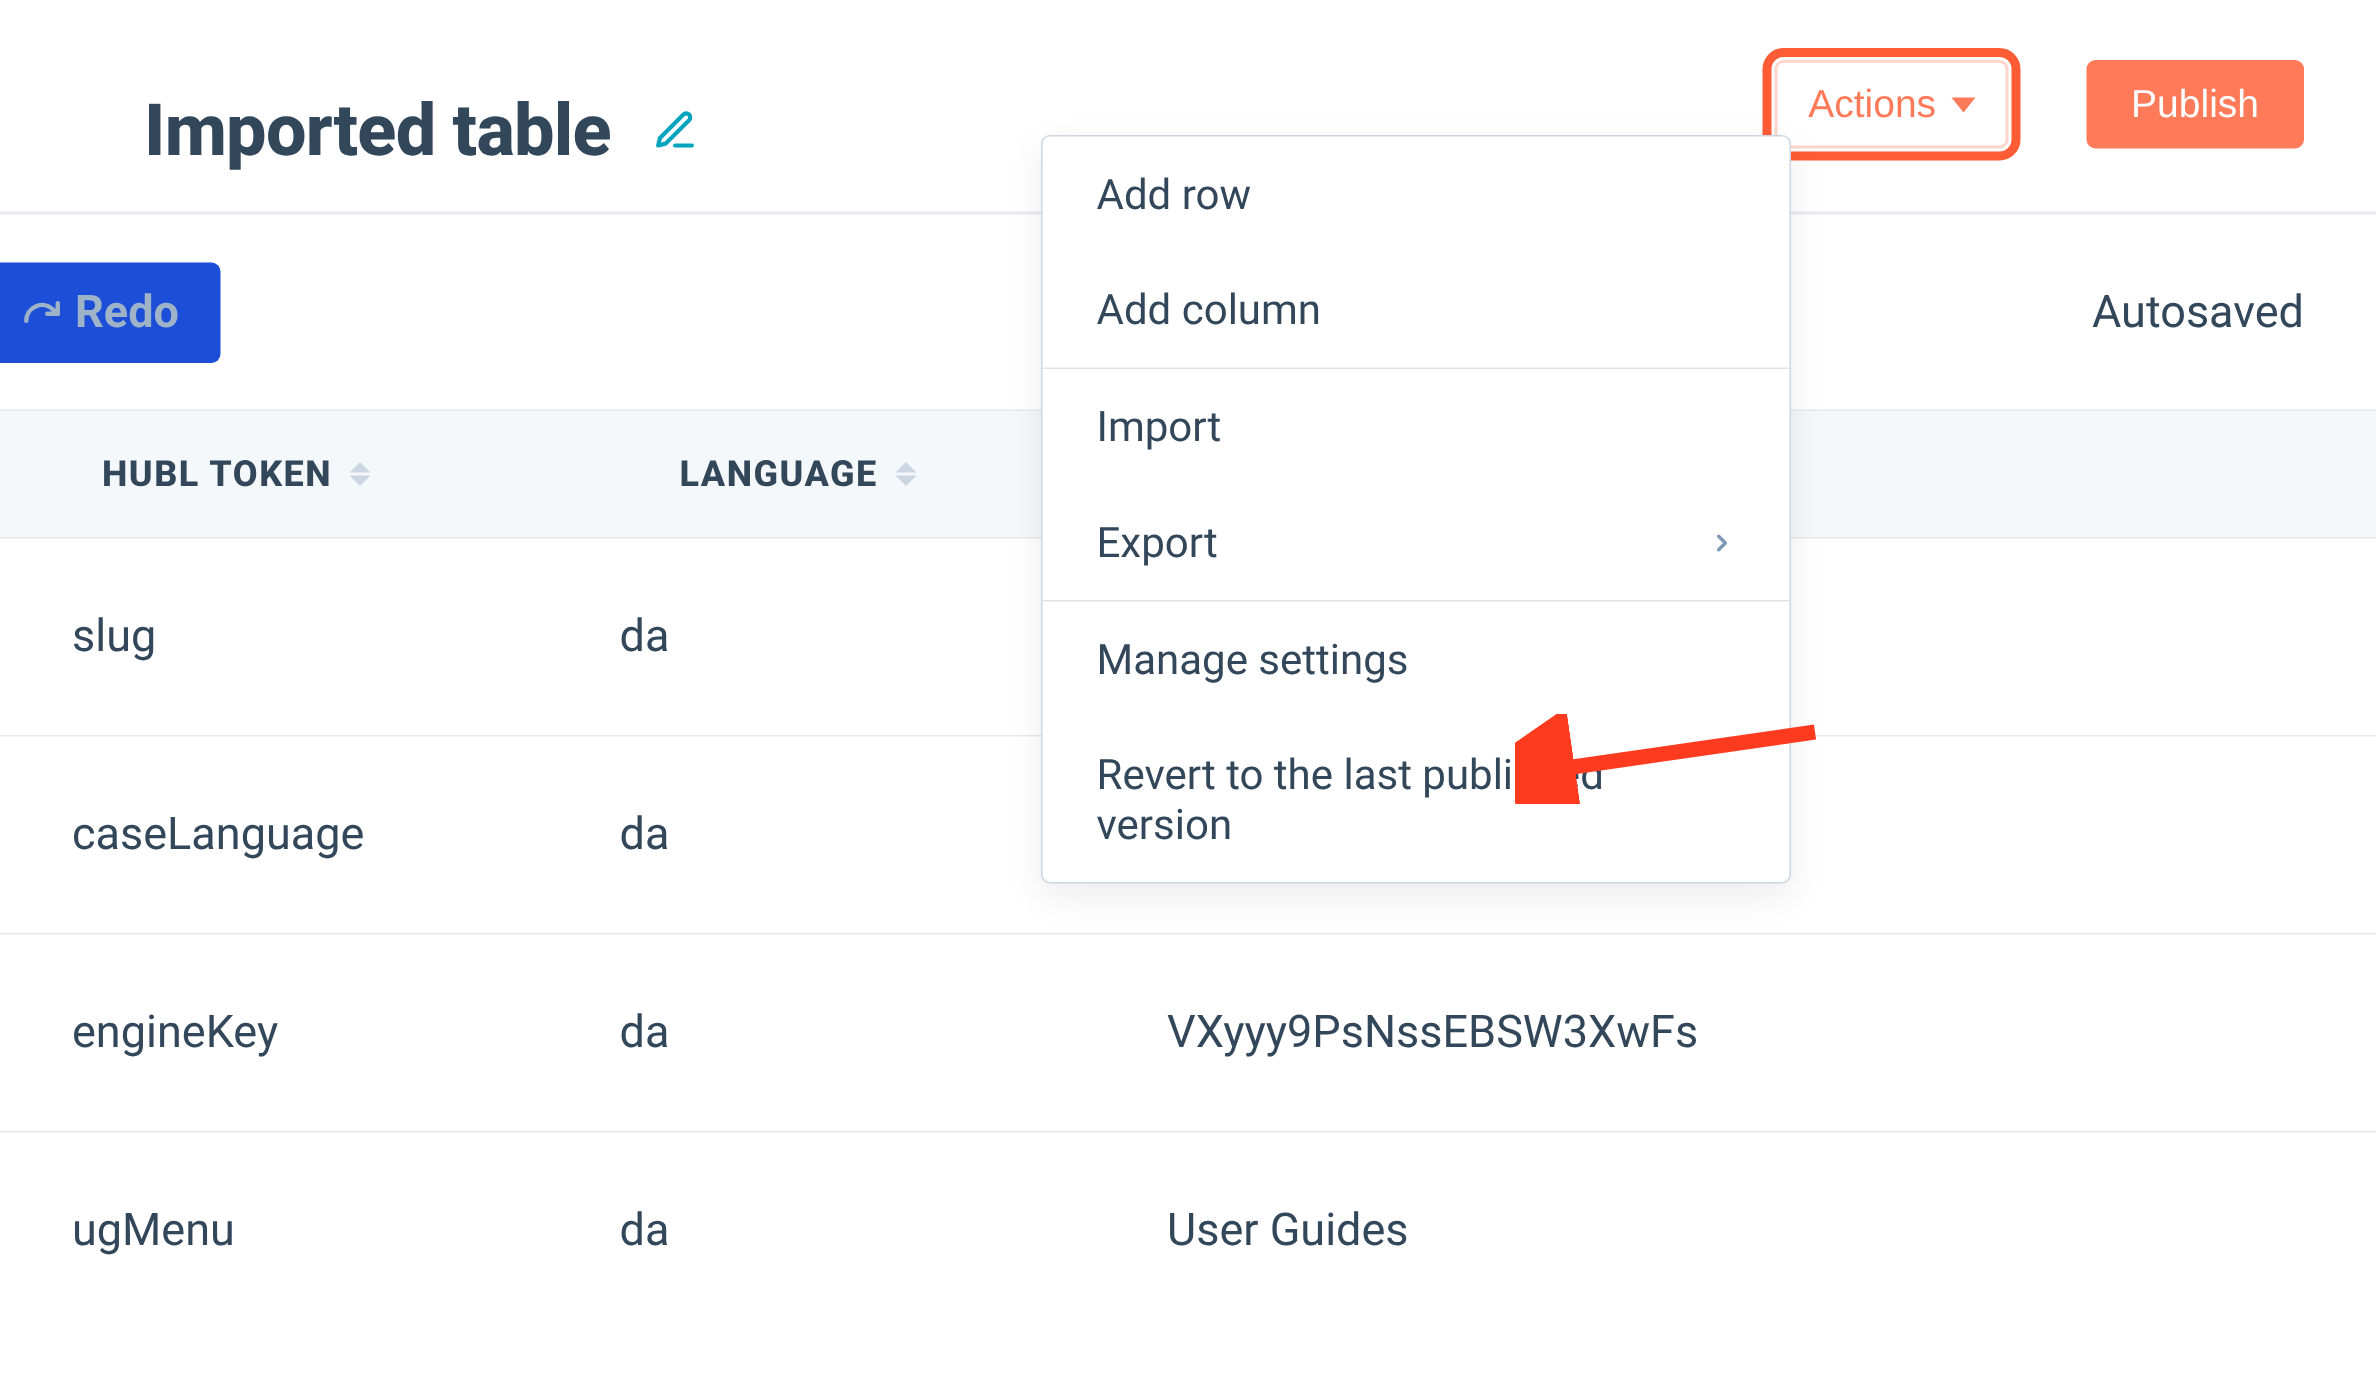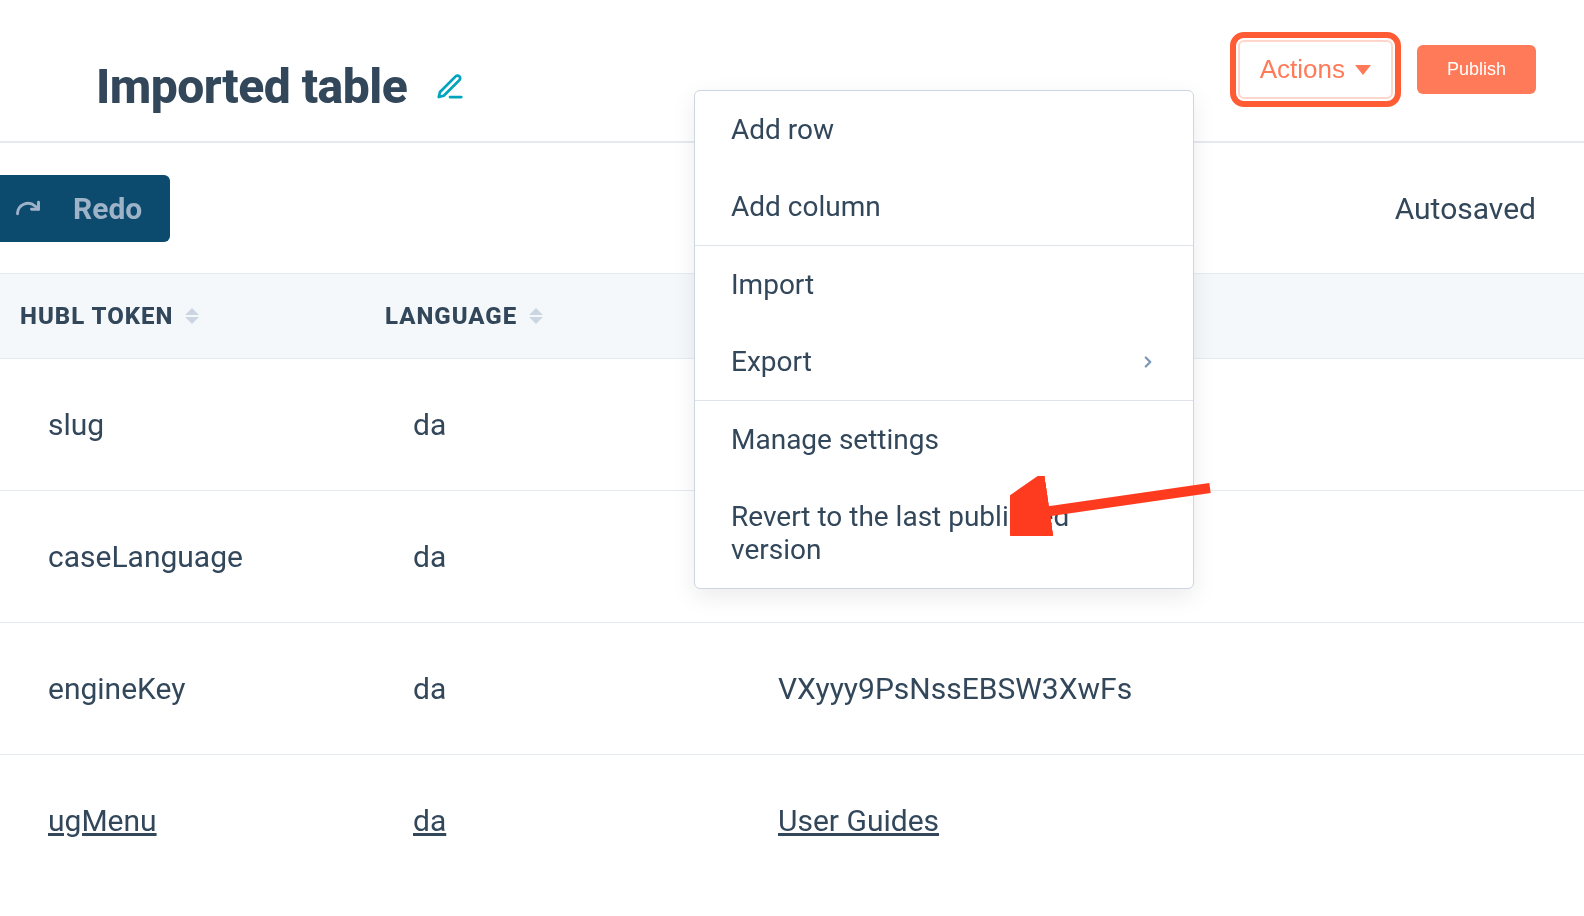--- a/index.html
+++ b/index.html
@@ -24,62 +24,64 @@
     }
     .actions-highlight {
       position:absolute; inset:-10px;
       border:6px solid #ff5c35; border-radius:14px;
       pointer-events:none;
     }
     .caret-down { width:0; height:0; border-left:8px solid transparent; border-right:8px solid transparent; border-top:10px solid #ff7a59; display:inline-block; }
     .publish-btn {
       display:inline-flex; align-items:center;
       padding: 14px 30px;
-      font-size:18px; font-weight:500; color:#fff;
+      font-size:26px; font-weight:500; color:#fff;
       background:#ff7a59; border:none; border-radius:6px;
       cursor:pointer;
+      margin-left:28px;
     }
 
     .sub-bar {
       display:flex; align-items:center; justify-content:space-between;
       padding: 0 48px 0 0;
       height:130px;
     }
     .redo-pill {
-      display:inline-flex; align-items:center; gap:31px;
-      background:#0c4a6e; color:#9fb3c8;
+      display:inline-flex; align-items:center; gap:8px;
+      background:#1d4ed8; color:#9fb3c8;
       padding: 16px 28px 16px 14px; border-radius:0 6px 6px 0;
       font-size:30px; font-weight:700;
       margin-left:0;
     }
     .redo-pill svg { width:28px; height:28px; }
     .autosaved { font-size:30px; color:#33475b; }
 
     .table-head {
       display:flex; align-items:center;
       background:#f5f8fa;
       border-top:1px solid #e5eaf0; border-bottom:1px solid #e5eaf0;
-      padding: 28px 20px;
+      padding: 28px 68px;
+      gap: 20px;
     }
     .th { font-size:24px; font-weight:800; letter-spacing:1px; color:#33475b; display:flex; align-items:center; gap:12px; }
     .col-token { width:365px; }
     .col-lang { width:365px; }
     .col-val { flex:1; }
     .sort-icon { display:inline-flex; flex-direction:column; gap:2px; }
     .sort-icon span { width:0; height:0; border-left:7px solid transparent; border-right:7px solid transparent; }
     .sort-icon .up { border-bottom:7px solid #cbd6e2; }
     .sort-icon .down { border-top:7px solid #cbd6e2; }
 
     .row {
       display:flex; align-items:flex-start;
       padding: 48px 48px;
       border-bottom:1px solid #e5eaf0;
       font-size:30px; color:#33475b;
     }
-    .row:last-child { border-bottom:none;text-decoration:underline; }
+    .row:last-child { border-bottom:none; }
 
     .dropdown {
       position:absolute;
       top:90px; left:694px;
       width:500px;
       background:#fff;
       border:1px solid #cbd6e2;
       border-radius:6px;
       box-shadow: 0 8px 24px rgba(0,0,0,0.08);
       z-index:10;

